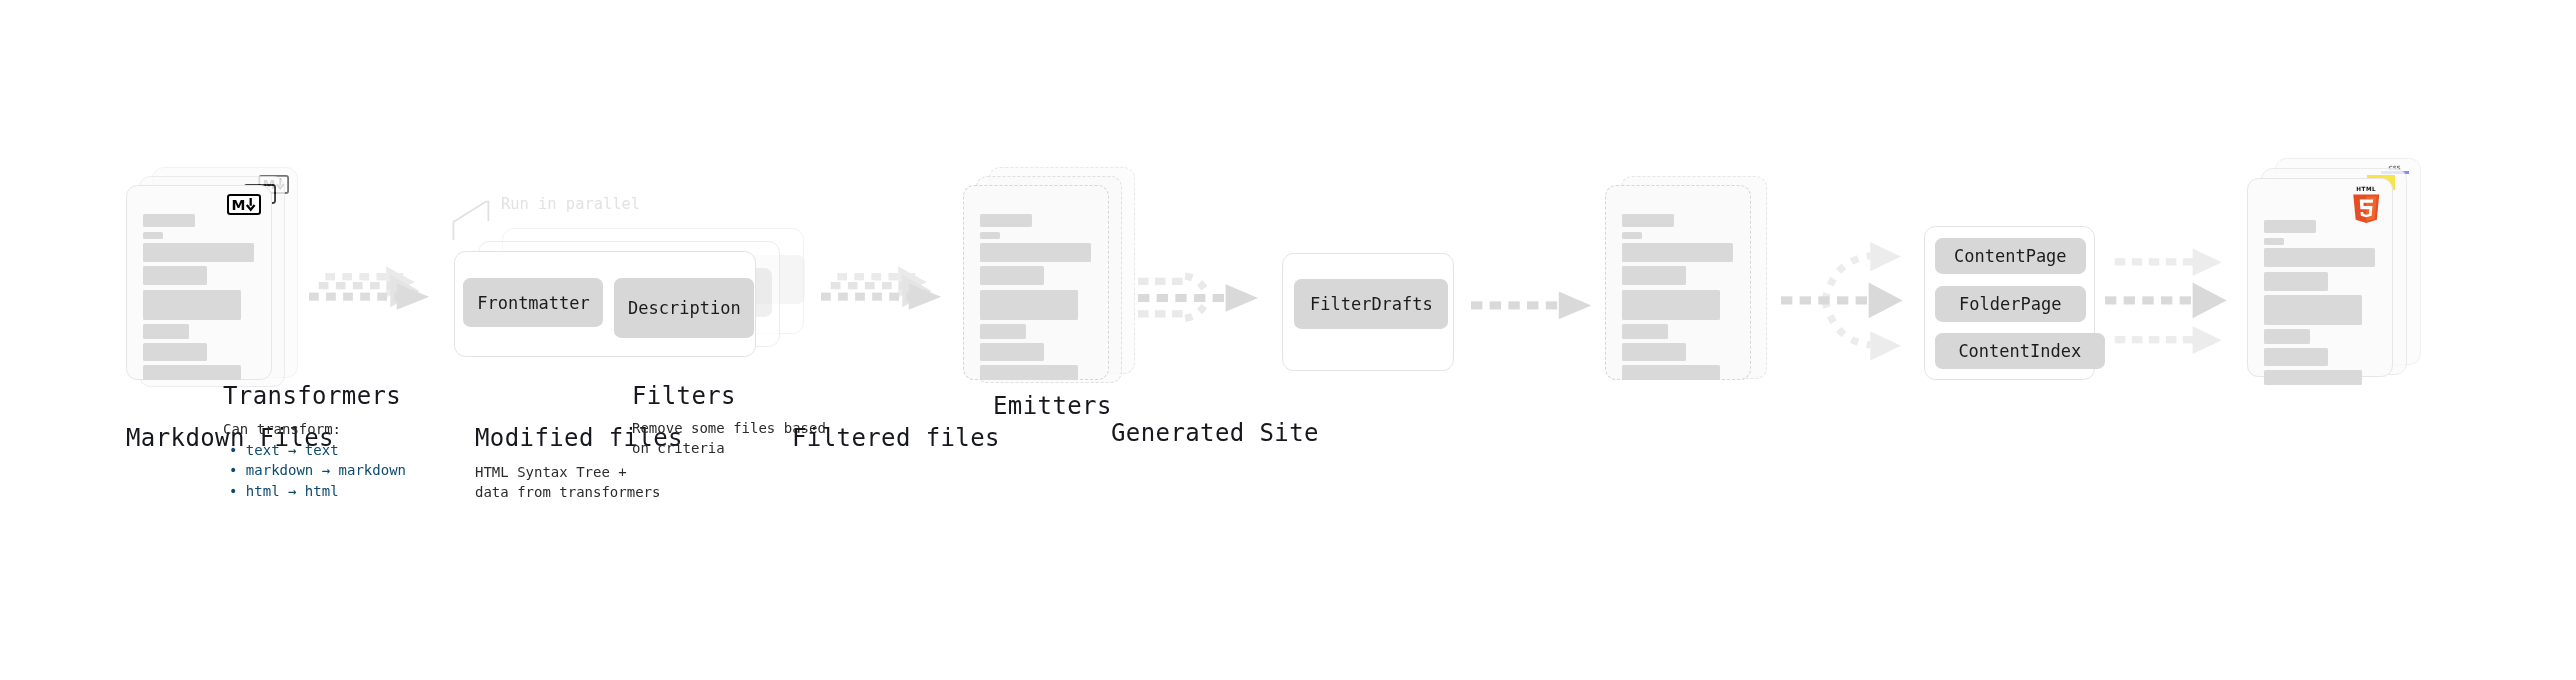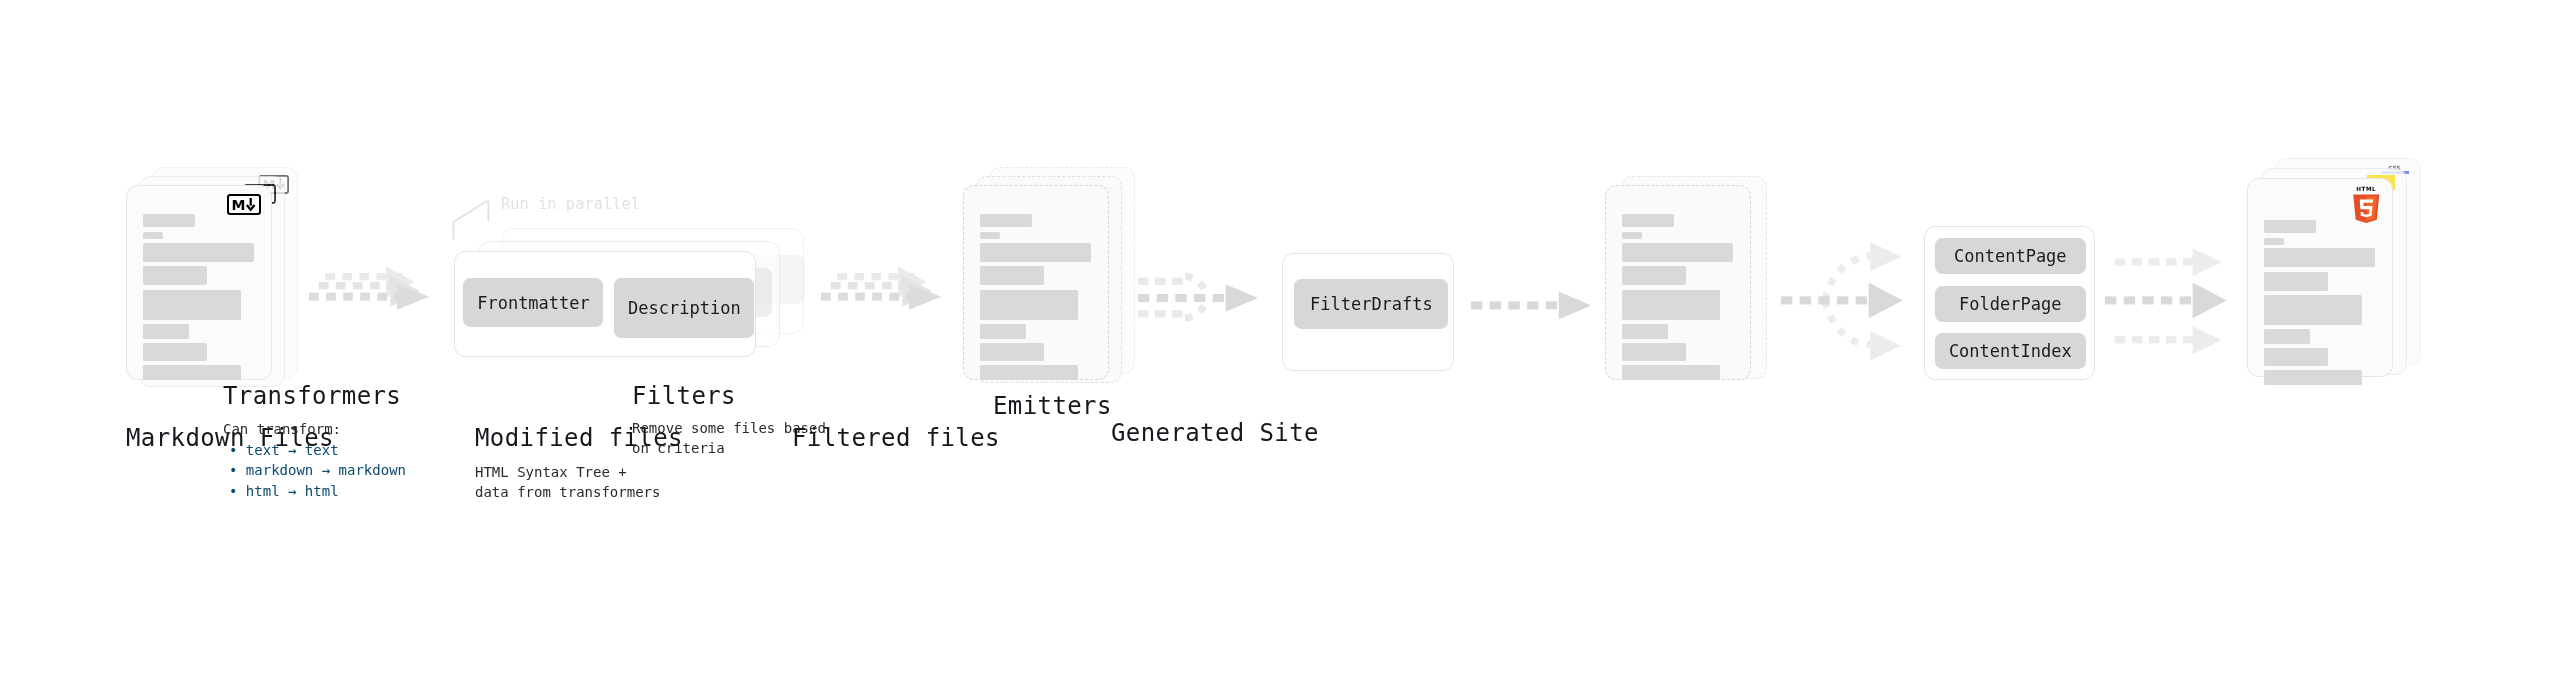--- a/index.html
+++ b/index.html
@@ -353,21 +353,21 @@
         <rect x="92" y="83" width="14" height="10"></rect>
         <path d="M108 66 L150 88 L108 110 Z"></path>
       </g>
     </svg>
   </div>
 
   <div class="node" style="left:1924px; top:226px;">
     <div class="group-box" style="left:0px; top:0px; width:171px; height:154px;">
       <div class="pill" style="left:9.8px; top:11.4px; width:151px; height:36px;">ContentPage</div>
       <div class="pill" style="left:9.8px; top:59px; width:151px; height:36px;">FolderPage</div>
-      <div class="pill" style="left:9.8px; top:106px; width:151px; height:36px;">ContentIndex</div>
+      <div class="pill" style="left:9.8px; top:106px; width:170px; height:36px;">ContentIndex</div>
     </div>
   </div>
 
   <div class="title" style="left:951px; top:392px; left:951px;margin-left:42px;">Emitters</div>
 
   <div class="node" style="left:2105px; top:229px;">
     <svg width="146" height="142" viewBox="0 0 180 175">
       <g fill="#ececec">
         <rect x="12" y="36" width="13" height="9"></rect>
           <rect x="33" y="36" width="13" height="9"></rect>

